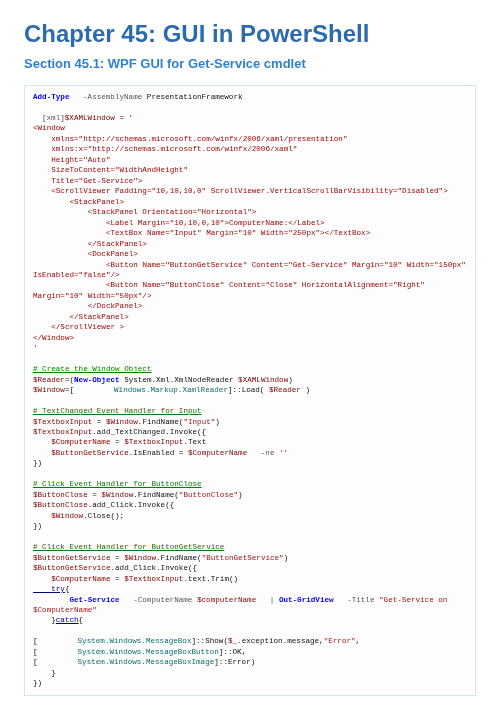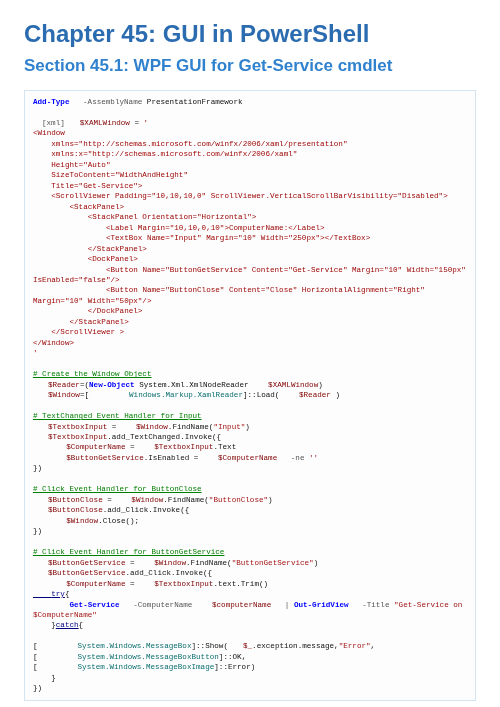--- a/index.html
+++ b/index.html
@@ -13,40 +13,40 @@
     font-size: 9px;
   }
   h1 {
     color: #2b6cb0;
     font-size: 24px;
     font-weight: 700;
     margin: 0 0 8px 0;
   }
   h2 {
     color: #3182ce;
-    font-size: 17px;
+    font-size: 13px;
     font-weight: 600;
     margin: 0 0 14px 0;
   }
   .codeblock {
     border: 1px solid #d4e4f1;
     background: #fdfdfd;
     padding: 6px 8px;
     font-family: "Consolas", "Menlo", "Courier New", monospace;
     font-size: 7.6px;
     line-height: 1.38;
     white-space: pre-wrap;
     word-break: break-word;
     color: #111;
     margin-bottom: 14px;
   }
   .t-blue   { color: #0000ff; font-weight: bold; }
   .t-navy   { color: #000080; text-decoration: underline; }
   .t-red    { color: #9b0000; }
-  .t-maroon { color: #800000; padding-left: 15px; }
+  .t-maroon { color: #800000; }
   .t-str    { color: #a31515; }
   .t-green  { color: #008000; text-decoration: underline; }
   .t-teal   { color: #0b6e6e; padding-left: 40px; }
   .t-gray   { color: #555; padding-left: 9px; }
   .footer {
     display: flex;
     justify-content: space-between;
     border-top: 5px solid #7f1d1d;
     padding-top: 4px;
     font-size: 8px;

